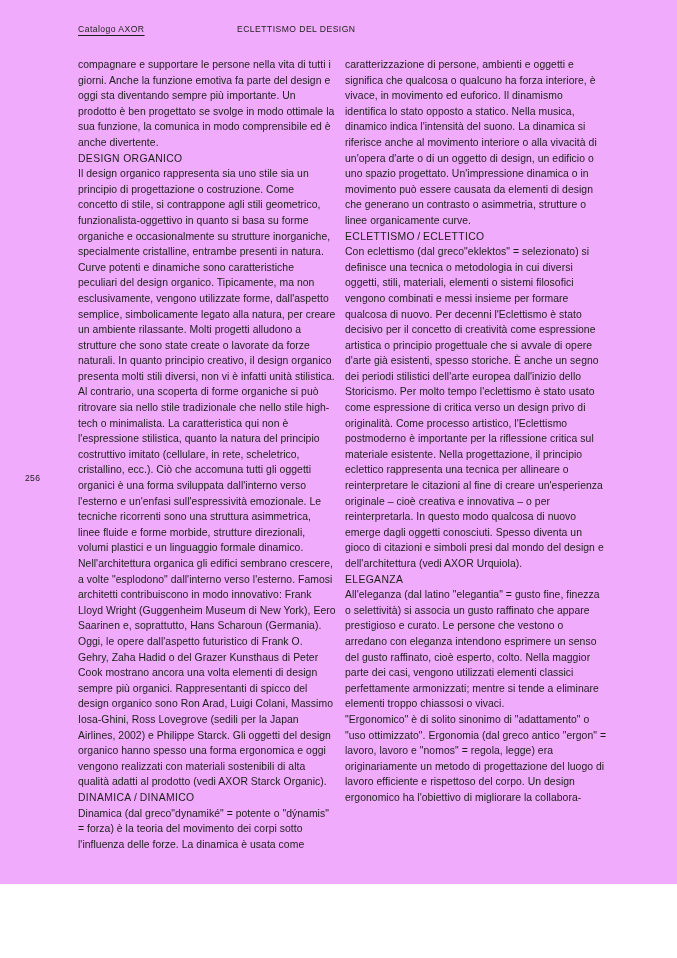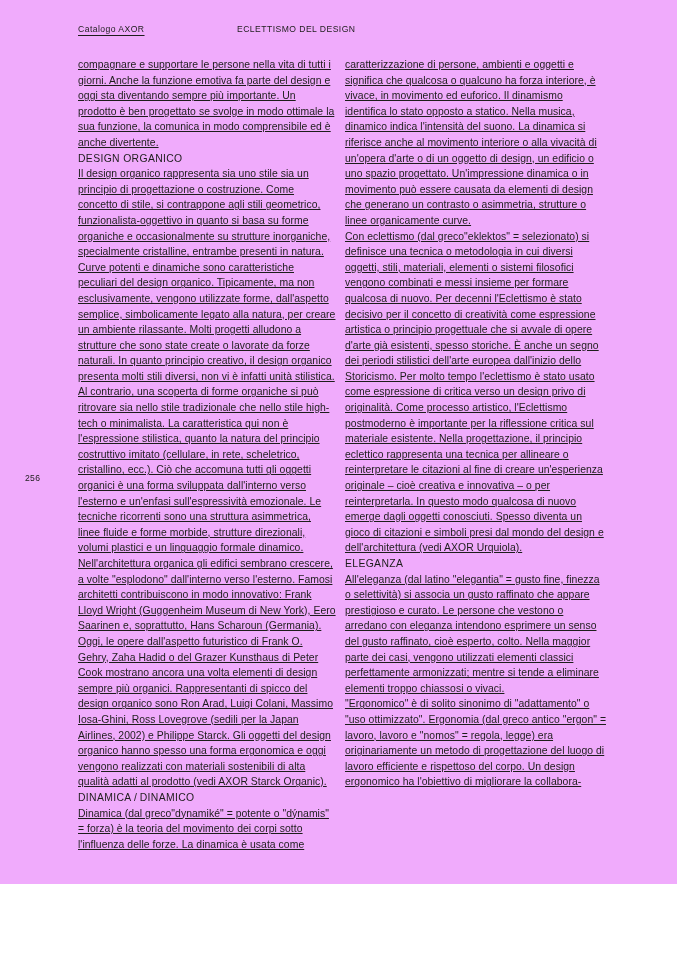--- a/index.html
+++ b/index.html
@@ -51,21 +51,21 @@
     text-align: left;
     color: #1d1d1b;
   }
   .col-left  { left: 78px;  width: 258px; }
   .col-right { left: 345px; width: 262px; }
   .block { margin: 0; }
   .block.heading {
     letter-spacing: 0.35px;
     white-space: nowrap;
   }
-  .block.paragraph { hyphens: none; text-decoration: underline; }
+  .block.paragraph { hyphens: none; }
 </style>
 </head>
 <body>
 
 <div class="page">
 
   <div class="running-head catalog-label">Catalogo AXOR</div>
 
   <div class="running-head page-title">ECLETTISMO DEL DESIGN</div>
 
@@ -74,19 +74,20 @@
   <div class="col col-left">
       <div class="block paragraph">compagnare e supportare le persone nella vita di tutti i giorni. Anche la funzione emotiva fa parte del design e oggi sta diventando sempre più importante. Un prodotto è ben progettato se svolge in modo ottimale la sua funzione, la comunica in modo comprensibile ed è anche divertente.</div>
       <div class="block heading">DESIGN ORGANICO</div>
       <div class="block paragraph">Il design organico rappresenta sia uno stile sia un principio di progettazione o costruzione. Come concetto di stile, si contrappone agli stili geometrico, funzionalista-oggettivo in quanto si basa su forme organiche e occasionalmente su strutture inorganiche, specialmente cristalline, entrambe presenti in natura. Curve potenti e dinamiche sono caratteristiche peculiari del design organico. Tipicamente, ma non esclusivamente, vengono utilizzate forme, dall'aspetto semplice, simbolicamente legato alla natura, per creare un ambiente rilassante. Molti progetti alludono a strutture che sono state create o lavorate da forze naturali. In quanto principio creativo, il design organico presenta molti stili diversi, non vi è infatti unità stilistica. Al contrario, una scoperta di forme organiche si può ritrovare sia nello stile tradizionale che nello stile high-tech o minimalista. La caratteristica qui non è l'espressione stilistica, quanto la natura del principio costruttivo imitato (cellulare, in rete, scheletrico, cristallino, ecc.). Ciò che accomuna tutti gli oggetti organici è una forma sviluppata dall'interno verso l'esterno e un'enfasi sull'espressività emozionale. Le tecniche ricorrenti sono una struttura asimmetrica, linee fluide e forme morbide, strutture direzionali, volumi plastici e un linguaggio formale dinamico. Nell'architettura organica gli edifici sembrano crescere, a volte "esplodono" dall'interno verso l'esterno. Famosi architetti contribuiscono in modo innovativo: Frank Lloyd Wright (Guggenheim Museum di New York), Eero Saarinen e, soprattutto, Hans Scharoun (Germania). Oggi, le opere dall'aspetto futuristico di Frank O. Gehry, Zaha Hadid o del Grazer Kunsthaus di Peter Cook mostrano ancora una volta elementi di design sempre più organici. Rappresentanti di spicco del design organico sono Ron Arad, Luigi Colani, Massimo Iosa-Ghini, Ross Lovegrove (sedili per la Japan Airlines, 2002) e Philippe Starck. Gli oggetti del design organico hanno spesso una forma ergonomica e oggi vengono realizzati con materiali sostenibili di alta qualità adatti al prodotto (vedi AXOR Starck Organic).</div>
       <div class="block heading">DINAMICA / DINAMICO</div>
       <div class="block paragraph">Dinamica (dal greco"dynamiké" = potente o "dýnamis" = forza) è la teoria del movimento dei corpi sotto l'influenza delle forze. La dinamica è usata come</div>
     </div>
 
   <div class="col col-right">
       <div class="block paragraph">caratterizzazione di persone, ambienti e oggetti e significa che qualcosa o qualcuno ha forza interiore, è vivace, in movimento ed euforico. Il dinamismo identifica lo stato opposto a statico. Nella musica, dinamico indica l'intensità del suono. La dinamica si riferisce anche al movimento interiore o alla vivacità di un'opera d'arte o di un oggetto di design, un edificio o uno spazio progettato. Un'impressione dinamica o in movimento può essere causata da elementi di design che generano un contrasto o asimmetria, strutture o linee organicamente curve.</div>
+      <div class="block heading">ECLETTISMO / ECLETTICO</div>
       <div class="block paragraph">Con eclettismo (dal greco"eklektos" = selezionato) si definisce una tecnica o metodologia in cui diversi oggetti, stili, materiali, elementi o sistemi filosofici vengono combinati e messi insieme per formare qualcosa di nuovo. Per decenni l'Eclettismo è stato decisivo per il concetto di creatività come espressione artistica o principio progettuale che si avvale di opere d'arte già esistenti, spesso storiche. È anche un segno dei periodi stilistici dell'arte europea dall'inizio dello Storicismo. Per molto tempo l'eclettismo è stato usato come espressione di critica verso un design privo di originalità. Come processo artistico, l'Eclettismo postmoderno è importante per la riflessione critica sul materiale esistente. Nella progettazione, il principio eclettico rappresenta una tecnica per allineare o reinterpretare le citazioni al fine di creare un'esperienza originale – cioè creativa e innovativa – o per reinterpretarla. In questo modo qualcosa di nuovo emerge dagli oggetti conosciuti. Spesso diventa un gioco di citazioni e simboli presi dal mondo del design e dell'architettura (vedi AXOR Urquiola).</div>
       <div class="block heading">ELEGANZA</div>
       <div class="block paragraph">All'eleganza (dal latino "elegantia" = gusto fine, finezza o selettività) si associa un gusto raffinato che appare prestigioso e curato. Le persone che vestono o arredano con eleganza intendono esprimere un senso del gusto raffinato, cioè esperto, colto. Nella maggior parte dei casi, vengono utilizzati elementi classici perfettamente armonizzati; mentre si tende a eliminare elementi troppo chiassosi o vivaci.</div>
       <div class="block paragraph">"Ergonomico" è di solito sinonimo di "adattamento" o "uso ottimizzato". Ergonomia (dal greco antico "ergon" = lavoro, lavoro e "nomos" = regola, legge) era originariamente un metodo di progettazione del luogo di lavoro efficiente e rispettoso del corpo. Un design ergonomico ha l'obiettivo di migliorare la collabora-</div>
     </div>
 
 </div>
 
 </body></html>

